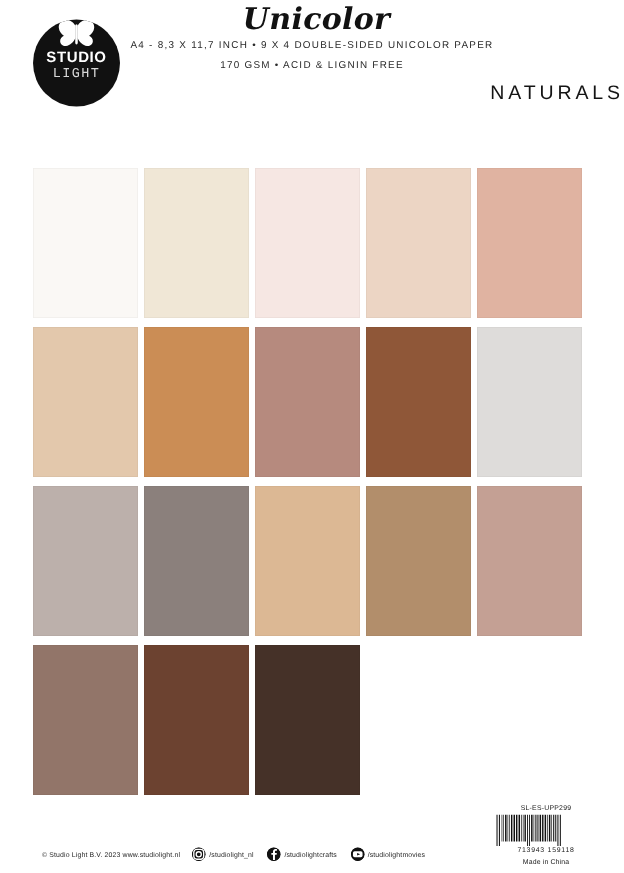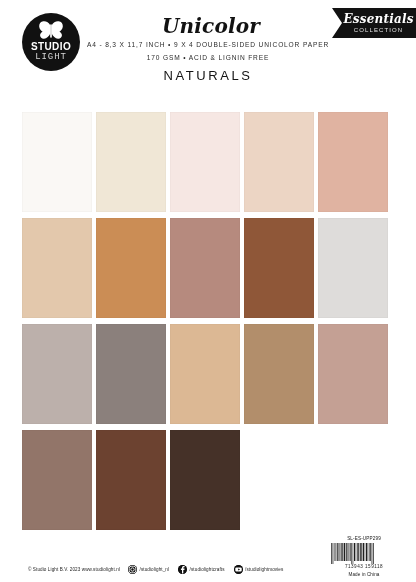--- a/index.html
+++ b/index.html
@@ -27,21 +27,20 @@
     position: absolute;
     left: 22px;
     top: 13px;
     width: 58px;
     height: 58px;
     border-radius: 50%;
     background: #111111;
     display: flex;
     flex-direction: column;
     align-items: center;
-    justify-content: center;
     overflow: hidden;
   }
   .brand-logo .butterfly {
     display: block;
     width: 26px;
     height: 20px;
     margin-bottom: 1px;
   }
   .brand-logo .studio-word {
     color: #ffffff;
@@ -57,21 +56,21 @@
     font-weight: normal;
     letter-spacing: 0.9px;
     line-height: 11px;
     font-family: Liberation Mono, monospace;
   }
 
   .title-block {
     position: absolute;
     left: 0;
     right: 0;
-    top: 16px;
+    top: 2px;
     text-align: center;
   }
   .script-title {
     font-family: "DejaVu Serif", serif;
     font-style: italic;
     font-size: 20px;
     font-weight: bold;
     letter-spacing: 0.2px;
     color: #121212;
     line-height: 21px;
@@ -94,20 +93,21 @@
     margin-top: 3px;
     font-family: "Liberation Sans", sans-serif;
   }
   .collection-name {
     font-size: 13px;
     letter-spacing: 2.6px;
     color: #141414;
     line-height: 16px;
     margin-top: 6px;
     font-family: "Liberation Sans", sans-serif;
+    text-align: right;
   }
 
   
   .essentials-badge {
     position: absolute;
     right: 0;
     top: 8px;
     width: 84px;
     height: 30px;
     background: #121212;
@@ -260,24 +260,20 @@
     <span class="light-word">LIGHT</span>
   </div>
 
   <div class="title-block">
     <div class="script-title">Unicolor</div>
     <div class="spec-line">A4 - 8,3 X 11,7 INCH • 9 X 4 DOUBLE-SIDED UNICOLOR PAPER</div>
     <div class="spec-line">170 GSM • ACID &amp; LIGNIN FREE</div>
     <div class="collection-name">NATURALS</div>
   </div>
 
-  <div class="essentials-badge">
-    <span class="ess-word">Essentials</span>
-    <span class="coll-word">COLLECTION</span>
-  </div>
 </div>
 
 <div class="swatch-grid" id="swatch-grid">
     <div class="swatch-row">
       <div class="swatch" style="background: rgb(250, 248, 245);"></div>
       <div class="swatch" style="background: rgb(240, 231, 214);"></div>
       <div class="swatch" style="background: rgb(246, 231, 227);"></div>
       <div class="swatch" style="background: rgb(236, 213, 196);"></div>
       <div class="swatch" style="background: rgb(224, 179, 161);"></div>
     </div>

